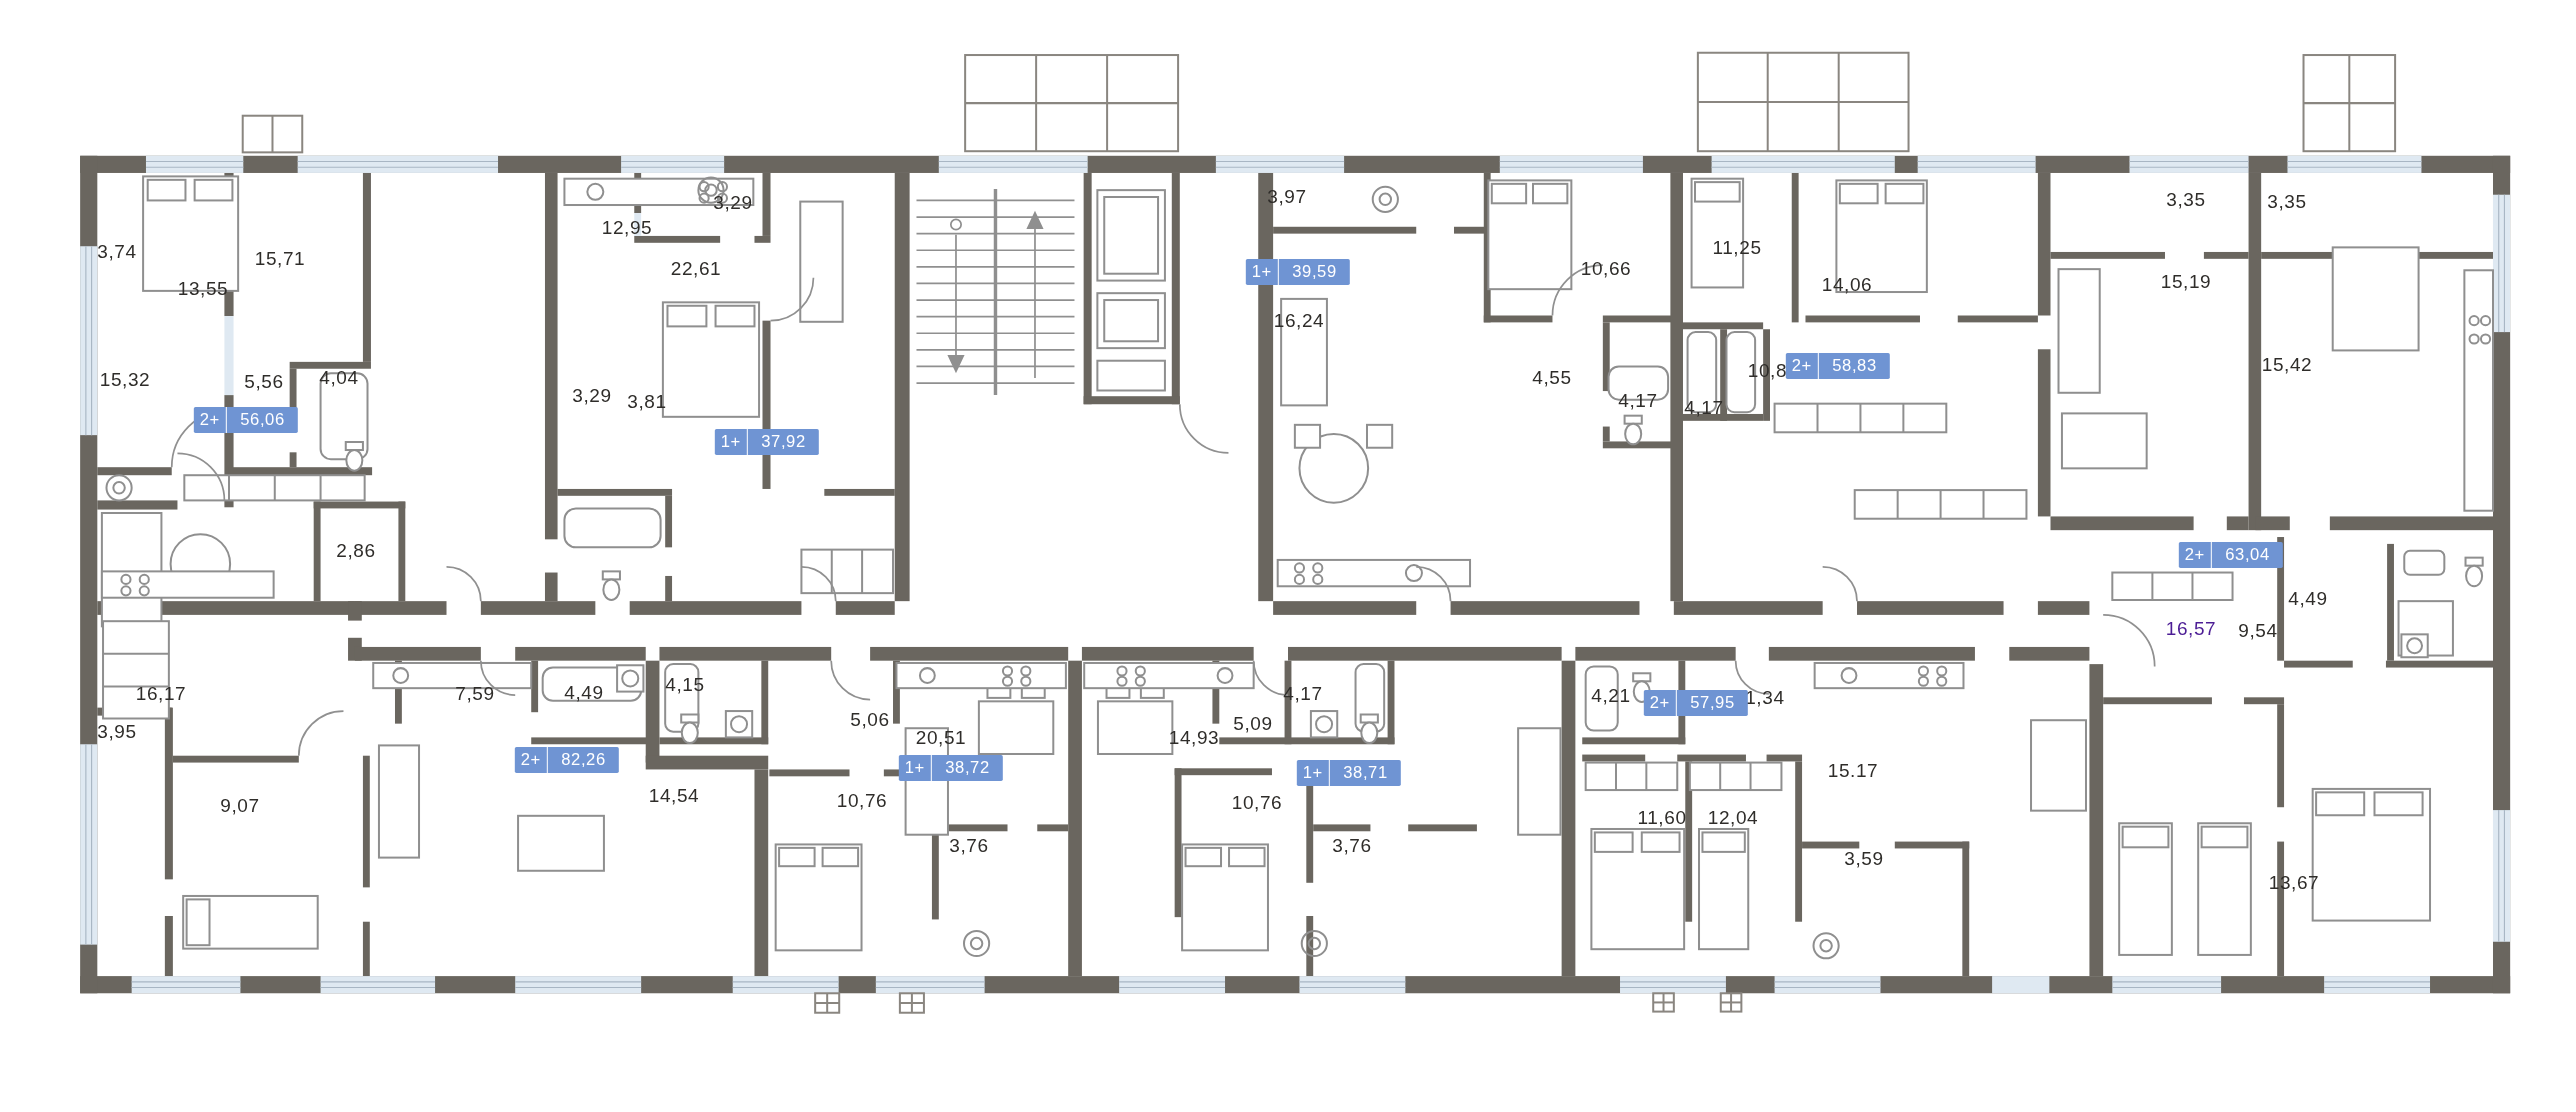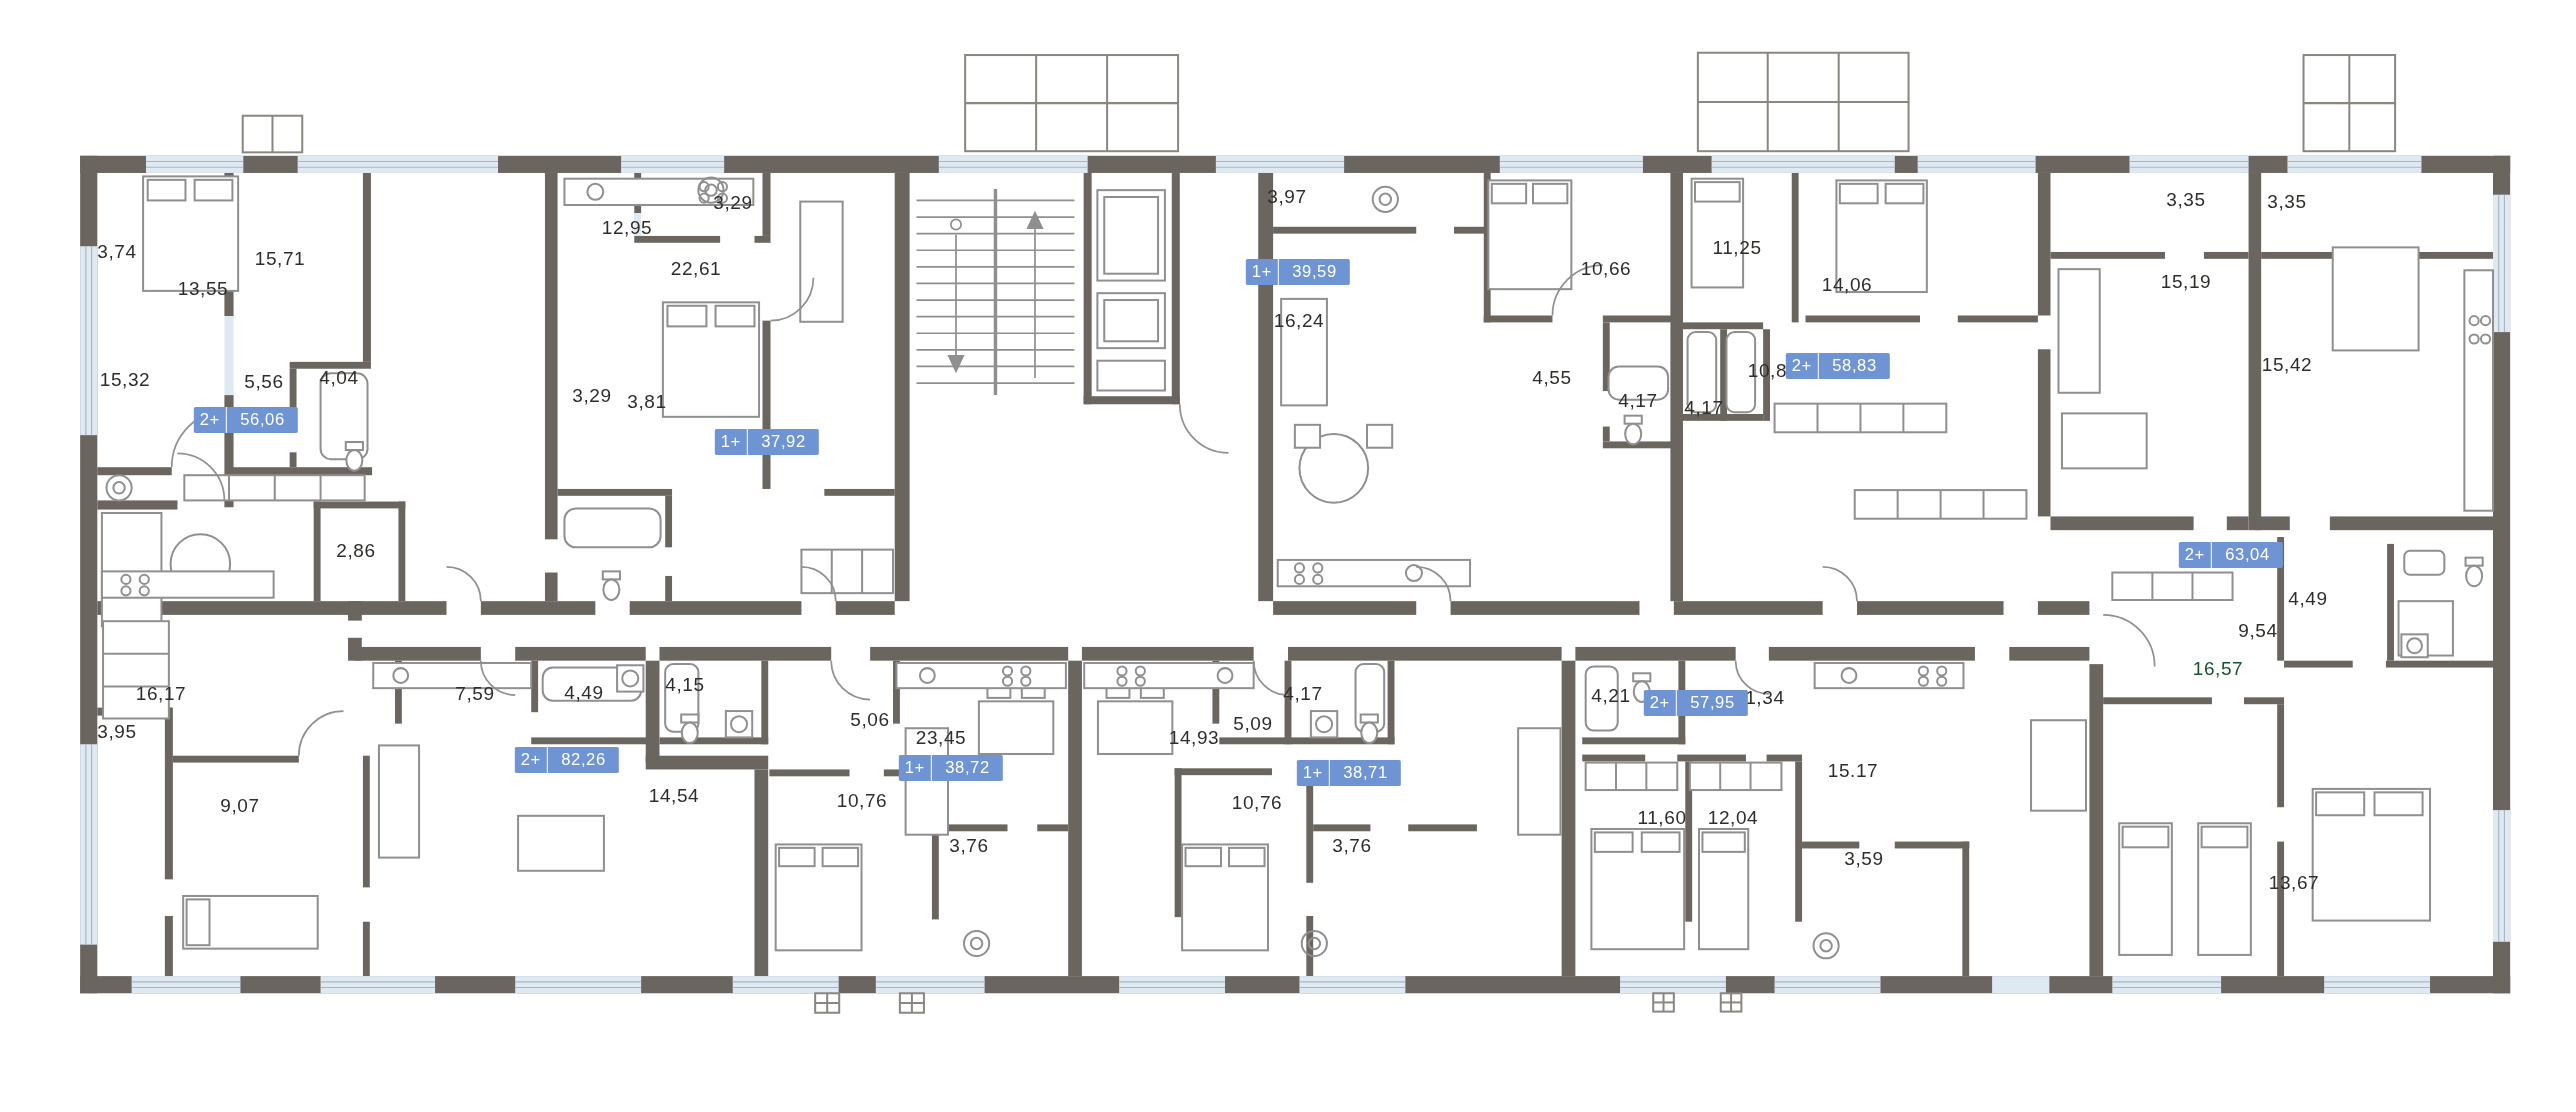--- a/index.html
+++ b/index.html
@@ -557,39 +557,39 @@
       <div class="room-label" style="left: 2186px; top: 282px; color: rgb(47, 45, 42);">15,19</div>
       <div class="room-label" style="left: 2186px; top: 200px; color: rgb(47, 45, 42);">3,35</div>
       <div class="apt-badge" style="left: 1838px; top: 366px;">
         <div class="cell type">2+</div>
         <div class="cell area">58,83</div>
       </div>
       <div class="room-label" style="left: 2287px; top: 202px; color: rgb(47, 45, 42);">3,35</div>
       <div class="room-label" style="left: 2287px; top: 365px; color: rgb(47, 45, 42);">15,42</div>
       <div class="room-label" style="left: 2308px; top: 599px; color: rgb(47, 45, 42);">4,49</div>
       <div class="room-label" style="left: 2258px; top: 631px; color: rgb(47, 45, 42);">9,54</div>
-      <div class="room-label" style="left: 2191px; top: 669px; color: #14532d; margin-left: 27px;">16,57</div>
+      <div class="room-label" style="left: 2191px; top: 629px; color: #4c1d95;">16,57</div>
       <div class="room-label" style="left: 2294px; top: 883px; color: rgb(47, 45, 42);">13,67</div>
       <div class="apt-badge" style="left: 2231px; top: 555px;">
         <div class="cell type">2+</div>
         <div class="cell area">63,04</div>
       </div>
       <div class="room-label" style="left: 117px; top: 732px; color: rgb(47, 45, 42);">3,95</div>
       <div class="room-label" style="left: 161px; top: 694px; color: rgb(47, 45, 42);">16,17</div>
       <div class="room-label" style="left: 240px; top: 806px; color: rgb(47, 45, 42);">9,07</div>
       <div class="room-label" style="left: 475px; top: 694px; color: rgb(47, 45, 42);">7,59</div>
       <div class="room-label" style="left: 584px; top: 693px; color: rgb(47, 45, 42);">4,49</div>
       <div class="room-label" style="left: 674px; top: 796px; color: rgb(47, 45, 42);">14,54</div>
       <div class="apt-badge" style="left: 567px; top: 760px;">
         <div class="cell type">2+</div>
         <div class="cell area">82,26</div>
       </div>
       <div class="room-label" style="left: 870px; top: 720px; color: rgb(47, 45, 42);">5,06</div>
       <div class="room-label" style="left: 685px; top: 685px; color: rgb(47, 45, 42);">4,15</div>
-      <div class="room-label" style="left: 941px; top: 738px; color: rgb(47, 45, 42);">23,45</div>
+      <div class="room-label" style="left: 941px; top: 738px; color: rgb(47, 45, 42);">20,51</div>
       <div class="room-label" style="left: 862px; top: 801px; color: rgb(47, 45, 42);">10,76</div>
       <div class="room-label" style="left: 969px; top: 846px; color: rgb(47, 45, 42);">3,76</div>
       <div class="apt-badge" style="left: 951px; top: 768px;">
         <div class="cell type">1+</div>
         <div class="cell area">38,72</div>
       </div>
       <div class="room-label" style="left: 1194px; top: 738px; color: rgb(47, 45, 42);">14,93</div>
       <div class="room-label" style="left: 1253px; top: 724px; color: rgb(47, 45, 42);">5,09</div>
       <div class="room-label" style="left: 1303px; top: 694px; color: rgb(47, 45, 42);">4,17</div>
       <div class="room-label" style="left: 1257px; top: 803px; color: rgb(47, 45, 42);">10,76</div>

